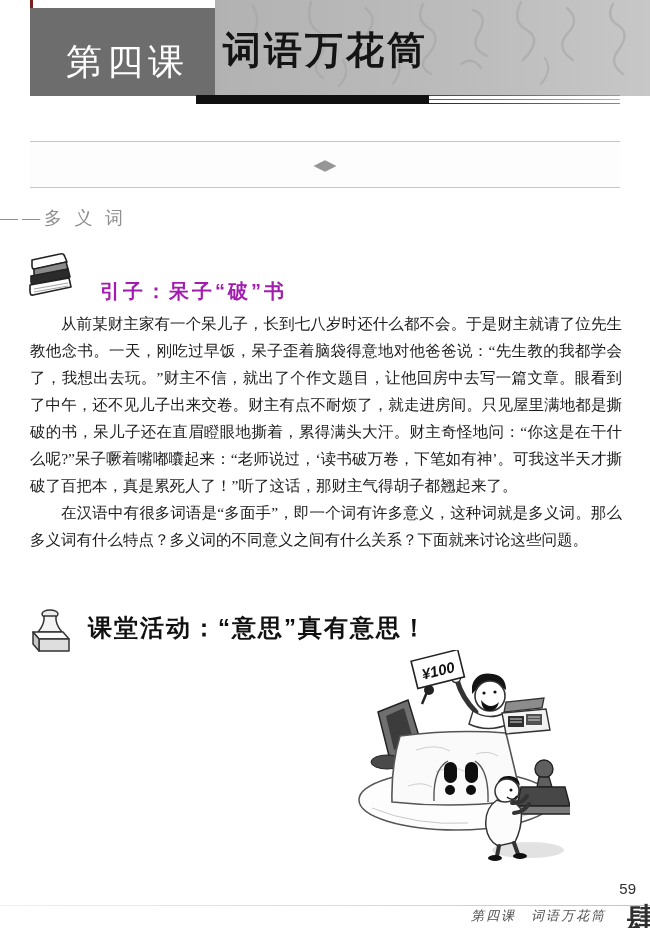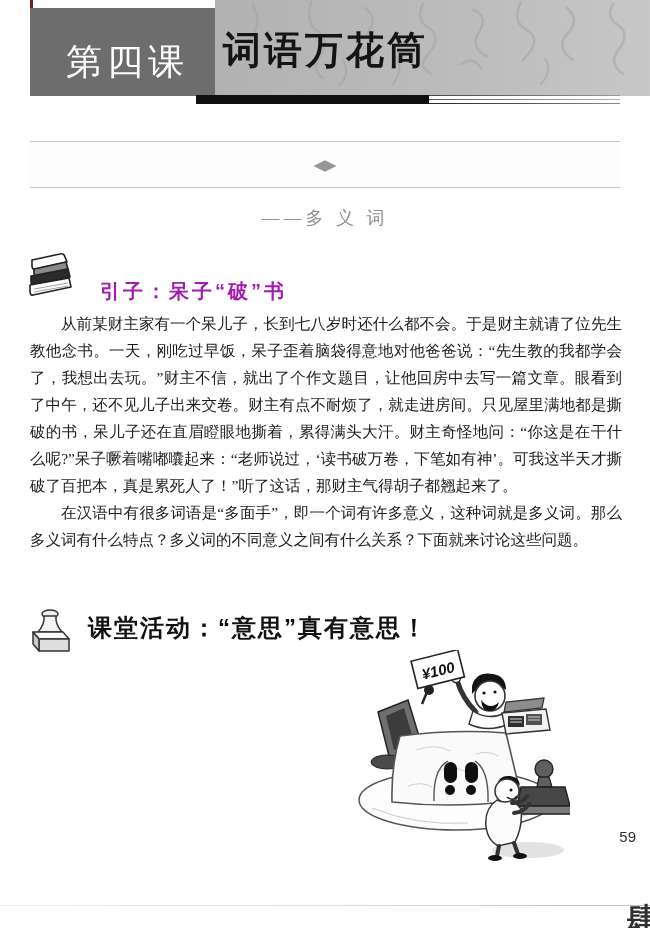--- a/index.html
+++ b/index.html
@@ -46,21 +46,21 @@
   .section-band {
     position:absolute; left:30px; top:141px; width:590px; height:45px;
     border-top:1px solid #c6c6c6; border-bottom:1px solid #c6c6c6;
     display:flex; align-items:center; justify-content:center; background:#fdfdfd;
   }
   .section-band h1 {
     margin:0 18px; font-size:22px; font-weight:700; letter-spacing:2px; color:#111;
   }
   .band-arrow { color:#969696; font-size:15px; }
   .subtitle {
-    position:absolute; left:0; top:206px; width:650px; text-align:center;
+    position:absolute; left:0; top:206px; width:650px; 
     color:#8f8f8f; font-size:18px; letter-spacing:4px;
   }
   
   .intro-icon   { position:absolute; left:24px; top:250px; }
   .intro-heading {
     position:absolute; left:88px; top:266px; margin:12px;
     font-family:"Liberation Sans","DejaVu Sans",sans-serif;
     font-size:20px; font-weight:700; letter-spacing:3px; color:#a21caf;text-align:center;
   }
   .intro-body { position:absolute; left:30px; top:310px; width:592px; }
@@ -78,21 +78,21 @@
   .joke { position:absolute; left:30px; top:666px; width:362px; }
   .joke p {
     margin:0; text-indent:2em; font-size:15.5px; line-height:27px; letter-spacing:1.5px;
   }
   
   .cartoon { position:absolute; left:356px; top:650px; }
   
   .footer-line { position:absolute; left:0; top:905px; width:650px; height:1px;
     background:linear-gradient(90deg,#efefef 0%,#dcdcdc 55%,#c2c2c2 100%); }
   .page-number {
-    position:absolute; top:828px; right:14px;
+    position:absolute; top:880px; right:14px;
     font-family:"Liberation Sans","DejaVu Sans",sans-serif;
     font-size:15px; color:#2e2e2e;margin-left:15px;
   }
   .footer-text {
     position:absolute; top:907px; right:44px;
     font-size:13px; font-style:italic; letter-spacing:2px; color:#4c4c4c;
   }
   .side-tab {
     position:absolute; top:899px; right:-7px;
     font-size:30px; font-weight:700; color:#2f2f2f; letter-spacing:0;
@@ -221,15 +221,16 @@
     <path d="M151 147 q6 5 10 -1" stroke="#111" stroke-width="1.4" fill="none"></path>
     <path d="M141 150 q-13 9 -11 27 q2 14 12 19 l17 -4 q8 -16 6 -33 l-8 -9 q-8 4 -16 0 Z" fill="#fcfcfc" stroke="#333" stroke-width="1.5"></path>
     <path d="M156 153 q10 1 15 -7 M158 163 q10 -1 15 -9" stroke="#333" stroke-width="4" fill="none" stroke-linecap="round"></path>
     <path d="M143 196 l-2 10 M158 193 l4 11" stroke="#333" stroke-width="4" stroke-linecap="round"></path>
     <ellipse cx="139" cy="208" rx="7" ry="3" fill="#111"></ellipse>
     <ellipse cx="164" cy="206" rx="7" ry="3" fill="#111"></ellipse>
   </svg>
 
   <div class="footer-line"></div>
   <div class="page-number">59</div>
+  <div class="footer-text">第四课　词语万花筒</div>
   <div class="side-tab">肆</div>
 
 </div>
 
 </body></html>

